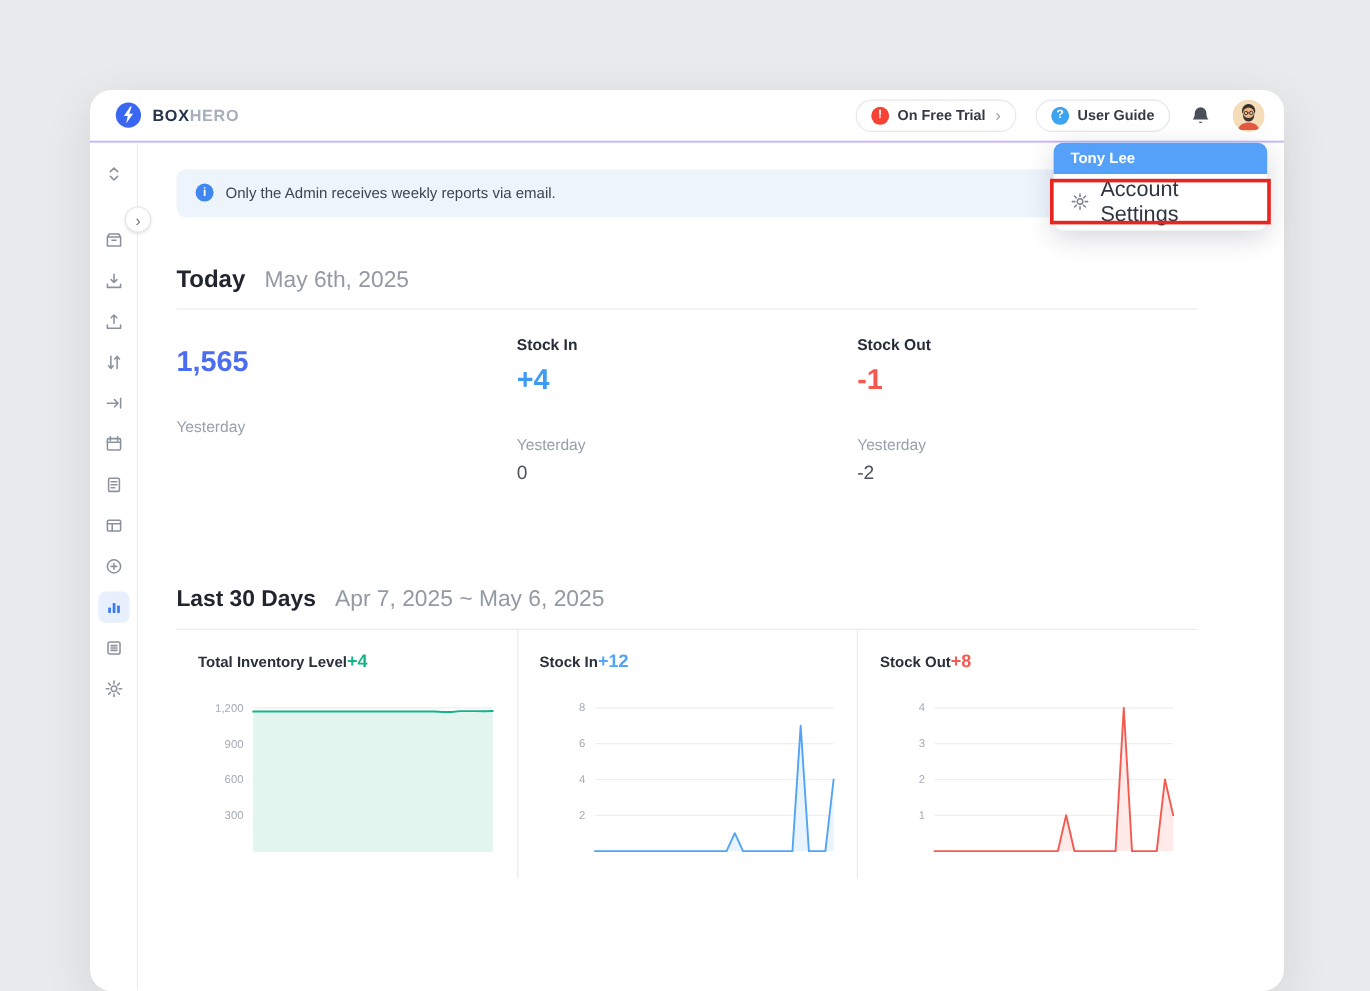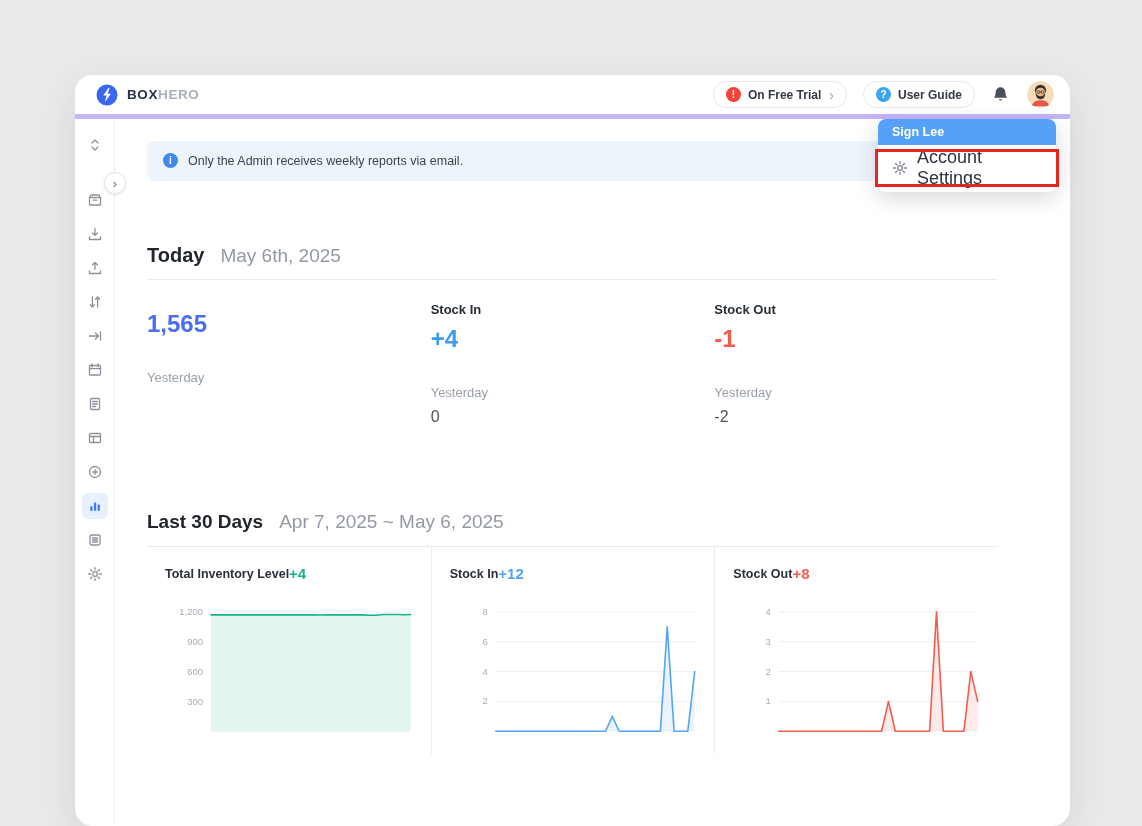--- a/index.html
+++ b/index.html
@@ -11,21 +11,21 @@
     -webkit-font-smoothing:antialiased;
   }
   .window {
     position:absolute; left:75px; top:75px; width:995px; height:751px;
     background:#fff; border-radius:18px;
     box-shadow:0 12px 40px rgba(20,30,50,.10);
   }
   
   .topbar {
     height:44px; display:flex; align-items:center; justify-content:space-between;
-    padding:0 16px 0 20px; border-bottom:5px solid #c4b5fd;
+    padding:0 16px 0 20px; border-bottom:2px solid #c4b5fd;
     border-radius:18px 18px 0 0; background:#fff;
   }
   .brand { display:flex; align-items:center; gap:8px; cursor:pointer; }
   .logo { width:24px; height:24px; display:block; }
   .brand-text { font-size:13.5px; letter-spacing:.6px; font-weight:800; color:#27334a; }
   .brand-text .light { color:#a8afba; font-weight:700; }
   .topbar-right { display:flex; align-items:center; gap:16px; }
   .pill {
     display:flex; align-items:center; gap:7px; height:27px; padding:0 12px;
     border:1px solid #e5e8ec; border-radius:15px; background:#fff;
@@ -87,21 +87,21 @@
   .banner {
     background:#edf4fc; border-radius:8px; padding:11px 16px;
     display:flex; gap:10px; font-size:12.5px; color:#3d4450; line-height:18px;
   }
   .info-ic {
     width:15px; height:15px; flex:none; margin-top:1px; border-radius:50%;
     background:#4187f0; color:#fff; font-size:10px; font-weight:700;
     display:flex; align-items:center; justify-content:center;
   }
   
-  .sec-head { display:flex; align-items:baseline; gap:16px; margin-top:62px; }
+  .sec-head { display:flex; align-items:baseline; gap:16px; margin-top:40px; }
   .sec-head.second { margin-top:84px; }
   .sec-title { font-size:20px; font-weight:700; color:#21262e; margin:0; line-height:24px; }
   .sec-title.small { font-size:19px; }
   .sec-date { font-size:19px; color:#939aa4; }
   hr.rule { border:none; border-top:1px solid #e9ebee; margin:12px 0 0; }
   
   .stats { display:grid; grid-template-columns:1fr 1fr 1fr; margin-top:22px; }
   .stat-label { font-size:13px; font-weight:700; color:#272d36; }
   .stat-value { font-size:24px; font-weight:700; margin-top:8px; }
   .stat-ylabel { font-size:13px; color:#98a0ab; margin-top:32px; }
@@ -153,21 +153,21 @@
           <circle cx="13.4" cy="13.2" r="1.7" fill="none" stroke="#2b2724" stroke-width=".8"></circle>
           <circle cx="18.6" cy="13.2" r="1.7" fill="none" stroke="#2b2724" stroke-width=".8"></circle>
           <path d="M15.1 13.1h1.8" stroke="#2b2724" stroke-width=".8"></path>
           <path d="M5.5 30c1.2-5.4 5.4-7.3 10.5-7.3s9.3 1.9 10.5 7.3z" fill="#e15a41"></path>
         </svg>
       </span>
     </div>
   </header>
 
   <div class="dropdown">
-    <div class="menu-user">Sign Lee</div>
+    <div class="menu-user">Tony Lee</div>
     <div class="menu-item first">
       <span class="mi-icon">
         <svg viewBox="0 0 16 16" width="16" height="16">
           <g stroke="#7c838d" fill="none" stroke-width="1.3" stroke-linecap="round">
             <circle cx="8" cy="8" r="2.3"></circle>
             <path d="M8 1.6v2.1M8 12.3v2.1M1.6 8h2.1M12.3 8h2.1M3.5 3.5 5 5M11 11l1.5 1.5M12.5 3.5 11 5M5 11l-1.5 1.5"></path>
           </g>
         </svg>
       </span>
       <span>Account Settings</span>

